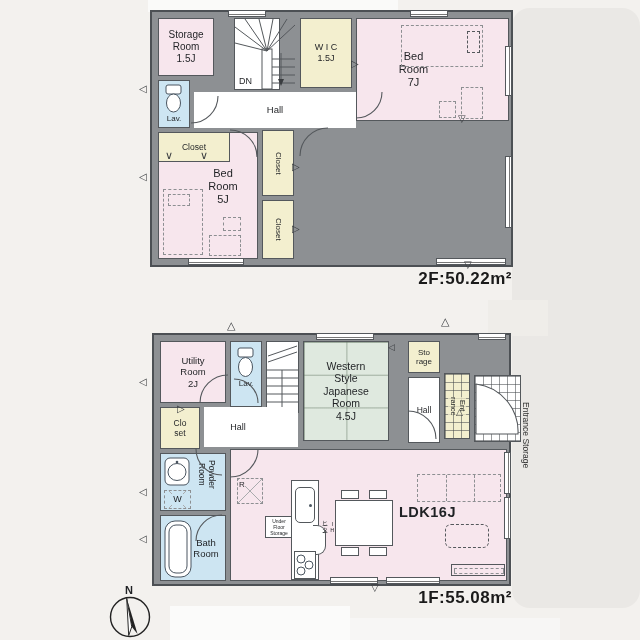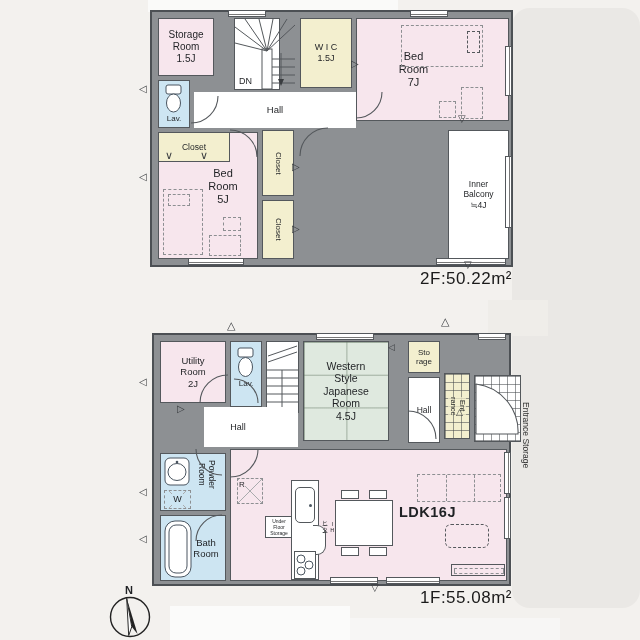--- a/index.html
+++ b/index.html
@@ -21,21 +21,21 @@
   .winH::after{content:"";position:absolute;left:0;right:0;top:50%;border-top:1px solid #777}
   .winV::after{content:"";position:absolute;top:0;bottom:0;left:50%;border-left:1px solid #777}
   .mark{position:absolute;color:#3a3d40;line-height:1;font-family:"DejaVu Sans",sans-serif;
     font-size:10px}
   .dash{position:absolute;border:1px dashed #8d8f92;box-sizing:border-box}
   .solid{position:absolute;border:1px solid #54585c;box-sizing:border-box;background:#fff}
   .xbox{background-image:
     linear-gradient(45deg,transparent 48.5%,#a9abad 48.5%,#a9abad 51.5%,transparent 51.5%),
     linear-gradient(135deg,transparent 48.5%,#a9abad 48.5%,#a9abad 51.5%,transparent 51.5%)}
   .ovl{position:absolute;left:0;top:0;pointer-events:none}
-  .arealbl{position:absolute;font-weight:400;font-size:17px;color:#1a1a1a;text-align:right;
+  .arealbl{position:absolute;font-weight:700;font-size:17px;color:#1a1a1a;text-align:right;
     letter-spacing:.5px}
   .bg{position:absolute;border-radius:18px}
 </style>
 </head>
 <body>
 
 <div class="canvas">
 
   <div class="bg" style="left:512px;top:8px;width:128px;height:600px;background:#eae8e5"></div>
   <div class="bg" style="left:148px;top:0;width:250px;height:12px;background:#fafaf9;border-radius:0"></div>
@@ -115,25 +115,20 @@
     </div>
 
     <div class="room cream" style="left:110px;top:118px;width:32px;height:66px">
       <div class="lbl v" style="font-size:8px">Closet</div>
     </div>
     <div class="room cream" style="left:110px;top:188px;width:32px;height:59px">
       <div class="lbl v" style="font-size:8px">Closet</div>
     </div>
 
 
-    <div class="room white" style="left:296px;top:118px;width:61px;height:129px">
-      <div class="lbl" style="font-size:8.5px">Inner
-Balcony
-≒4J</div>
-    </div>
 
     <svg class="ovl" width="363" height="257" viewBox="0 0 363 257">
       <g stroke="#54585c" stroke-width="1.1" fill="none">
         <path d="M66,84 A27 27 0 0 1 39,111"></path>
         <path d="M230,80 A26 26 0 0 1 204,106"></path>
         <path d="M148,144 A28 28 0 0 1 176,116"></path>
         <path d="M78,118 A27 27 0 0 1 105,145"></path>
       </g>
     </svg>
   </div>
@@ -211,20 +206,24 @@
       <div class="lbl v" style="font-size:7.5px;background:rgba(243,239,207,.75)">Ent
 rance</div>
     </div>
 
     <div class="room white tile" style="left:320px;top:40px;width:47px;height:67px">
       <svg width="45" height="65" viewBox="0 0 45 65" style="position:absolute;left:0;top:0">
         <path d="M1,8 A48 48 0 0 1 43,58 L1,58 Z" fill="#ffffff" stroke="#54585c" stroke-width="1.1"></path>
       </svg>
     </div>
 
+    <div class="room cream" style="left:6px;top:72px;width:40px;height:42px">
+      <div class="lbl" style="font-size:8.5px">Clo
+set</div>
+    </div>
 
     <div class="room white" style="left:50px;top:72px;width:94px;height:40px;border:none">
       <div class="lbl" style="font-size:9px;margin-right:26px">Hall</div>
     </div>
 
     <div class="room blue" style="left:6px;top:118px;width:66px;height:58px">
       <svg width="26" height="30" viewBox="0 0 26 30" style="position:absolute;left:3px;top:3px">
         <rect x="1" y="1" width="24" height="27" rx="5" fill="#fff" stroke="#4a5560"></rect>
         <ellipse cx="13" cy="15" rx="9" ry="8.5" fill="none" stroke="#4a5560"></ellipse>
         <circle cx="13" cy="5" r="1.3" fill="#4a5560"></circle>

